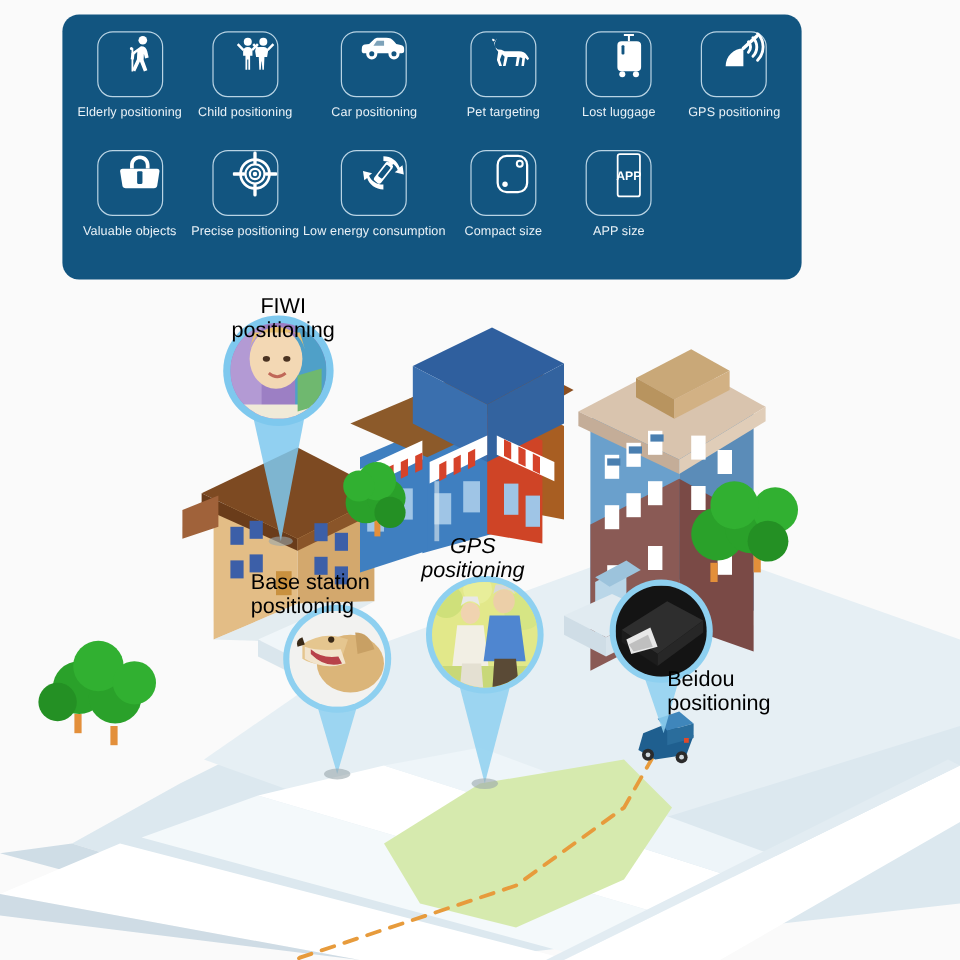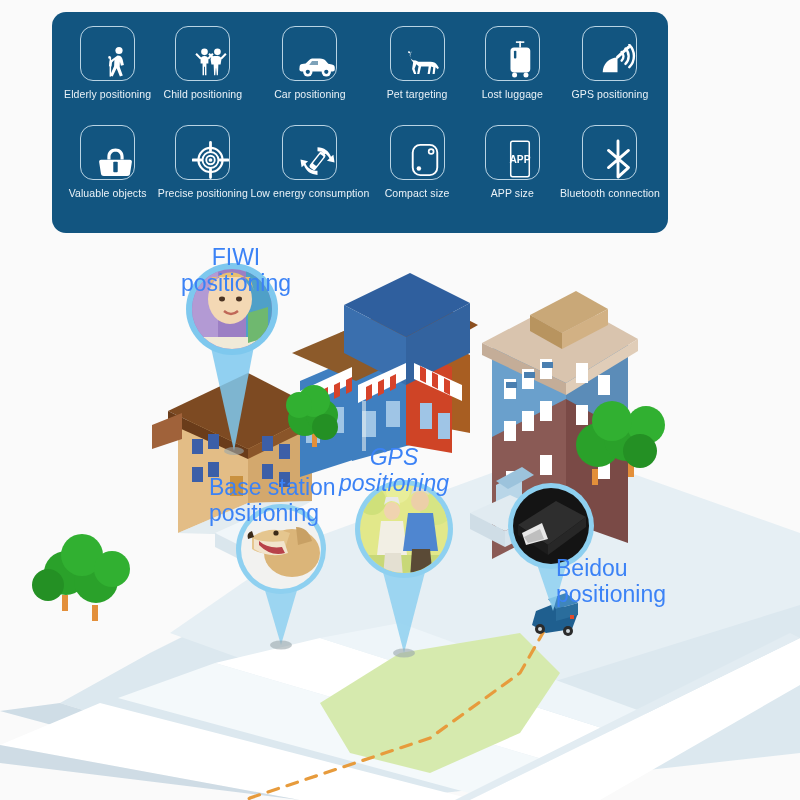--- a/index.html
+++ b/index.html
@@ -17,34 +17,34 @@
     background:#125580;border-radius:14px;
   }
   .icon-grid{
     position:absolute;left:0;top:0;width:100%;height:100%;
     display:grid;grid-template-columns:repeat(6,1fr);grid-template-rows:1fr 1fr;
     padding:14px 8px 10px 8px;box-sizing:border-box;
   }
   .cell{display:flex;flex-direction:column;align-items:center;justify-content:flex-start;}
   .ibox{
     width:55px;height:55px;border:1.6px solid #b9d4e4;border-radius:13px;
-    display:flex;align-items:flex-end;justify-content:center;box-sizing:border-box;padding-left:16px;
+    display:flex;align-items:flex-start;justify-content:center;box-sizing:border-box;padding-left:16px;
   }
   .ibox svg{display:block;}
   .ilabel{
     margin-top:7px;color:#eaf2f7;font-size:10.5px;letter-spacing:.1px;
     text-align:center;line-height:1.15;white-space:nowrap;
   }
 
   
   #scene{position:absolute;left:0;top:233px;width:800px;height:567px;}
   #scene svg{display:block;width:800px;height:567px;}
 
   .pin-label{
-    position:absolute;color:#3b82f6;font-size:23px;line-height:1.12;
+    position:absolute;color:#000000;font-size:18px;line-height:1.12;
     text-align:center;font-family:"Liberation Sans", sans-serif;
   }
 </style>
 </head>
 <body>
 
 <div id="stage">
 
   <div id="banner">
     <div class="icon-grid">
@@ -180,28 +180,20 @@
       <div class="cell">
         <div class="ibox">
           <svg width="26" height="40" viewBox="0 0 28 42">
             <rect x="4" y="2" width="20" height="38" rx="2" fill="none" stroke="#ffffff" stroke-width="1.6"></rect>
             <text x="14" y="25" text-anchor="middle" fill="#ffffff" font-family="Liberation Sans, sans-serif" font-size="11" font-weight="bold">APP</text>
           </svg>
         </div>
         <div class="ilabel">APP size</div>
       </div>
 
-      <div class="cell">
-        <div class="ibox">
-          <svg width="32" height="40" viewBox="0 0 32 42" fill="none" stroke="#ffffff" stroke-width="3" stroke-linecap="round" stroke-linejoin="round">
-            <path d="M16 2v38l11-10L6 12M6 30l21-18"></path>
-          </svg>
-        </div>
-        <div class="ilabel">Bluetooth connection</div>
-      </div>
 
     </div>
   </div>
 
   <div id="scene">
     <svg viewBox="0 0 800 567" xmlns="http://www.w3.org/2000/svg">
       <defs>
         <clipPath id="cpKid">
             <circle cx="232" cy="76" r="40"></circle>
           </clipPath>

